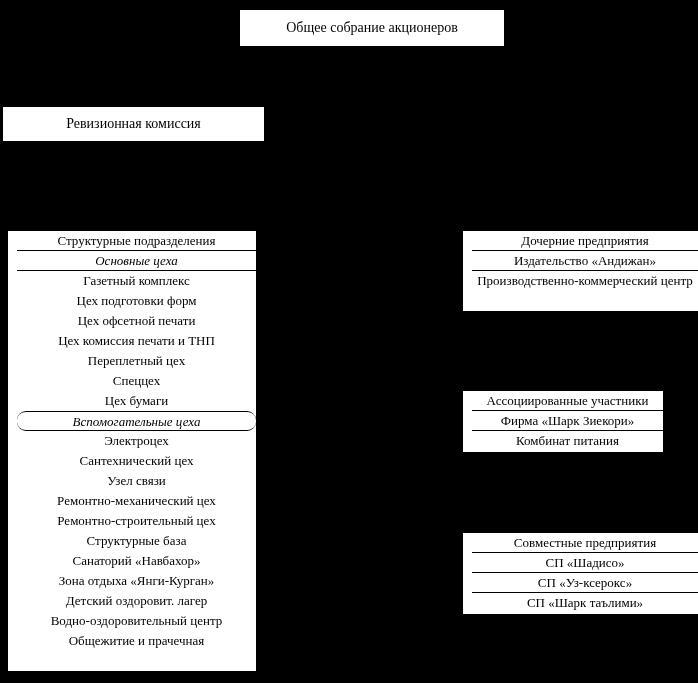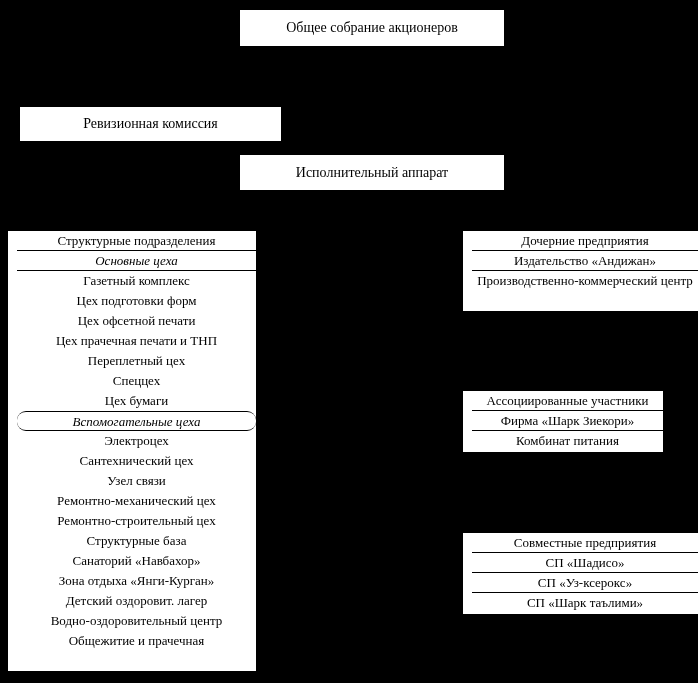--- a/index.html
+++ b/index.html
@@ -44,36 +44,33 @@
 </head>
 <body>
 
 <div class="canvas">
 
   <div class="box" style="left:240px;top:10px;width:264px;height:36px">
     <span>Общее собрание акционеров</span>
   </div>
 
 
-  <div class="box" style="left:20px;top:107px;width:261px;height:34px">
+  <div class="box" style="left:3px;top:107px;width:261px;height:34px">
     <span>Ревизионная комиссия</span>
   </div>
 
-  <div class="box" style="left:240px;top:155px;width:264px;height:35px">
-    <span>Исполнительный аппарат</span>
-  </div>
 
   <div class="panel" style="left:8px;top:231px;width:248px;height:440px">
     <div class="row bb">Структурные подразделения</div>
 
     <div class="row section bb">Основные цеха</div>
     <div class="row">Газетный комплекс</div>
     <div class="row">Цех подготовки форм</div>
     <div class="row">Цех офсетной печати</div>
-    <div class="row">Цех прачечная печати и ТНП</div>
+    <div class="row">Цех комиссия печати и ТНП</div>
     <div class="row">Переплетный цех</div>
     <div class="row">Спеццех</div>
     <div class="row">Цех бумаги</div>
 
     <div class="row section tb bb">Вспомогательные цеха</div>
     <div class="row">Электроцех</div>
     <div class="row">Сантехнический цех</div>
     <div class="row">Узел связи</div>
     <div class="row">Ремонтно-механический цех</div>
     <div class="row">Ремонтно-строительный цех</div>

